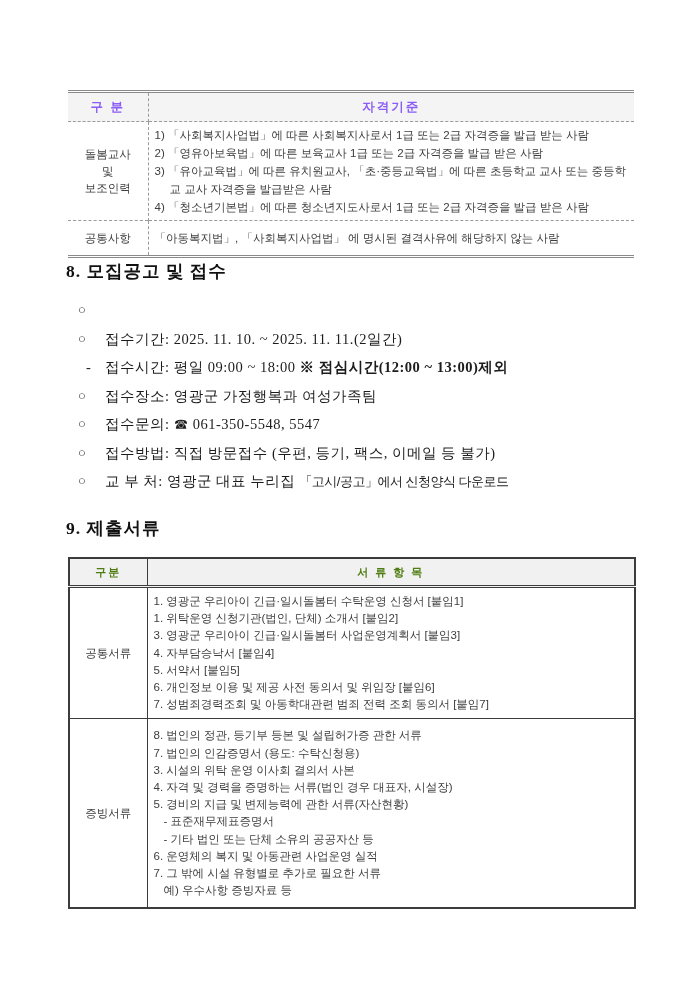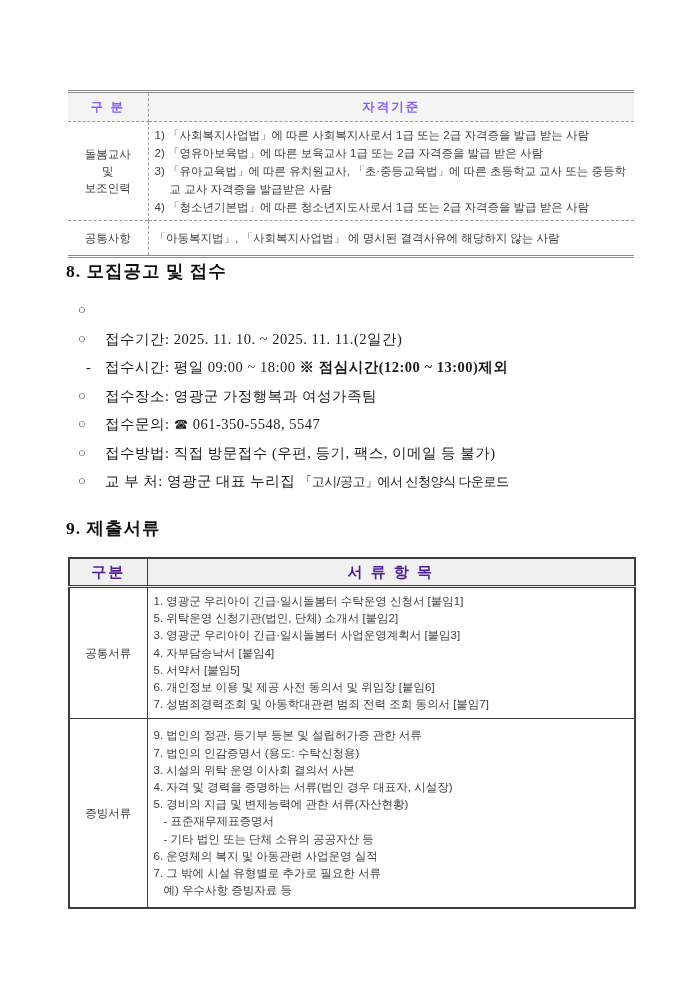--- a/index.html
+++ b/index.html
@@ -51,21 +51,21 @@
 
   
   .doc-table{
     position:absolute;left:68px;top:557px;width:566px;
     border-collapse:collapse;table-layout:fixed;
     font-family:"Liberation Sans","DejaVu Sans",sans-serif;
     font-size:11.5px;color:#3d3d3d;
     border:2px solid #3c3c3c;
   }
   .doc-table th{
-    background:#f1f1f1;font-weight:bold;font-size:15px;color:#4c1d95;
+    background:#f1f1f1;font-weight:bold;font-size:11px;color:#4d7c0f;
     border-bottom:3px double #3c3c3c;height:24px;letter-spacing:2px;
   }
   .doc-table th.col-h{border-right:1px solid #3c3c3c;}
   .doc-table td{padding:5px 6px;vertical-align:middle;}
   .doc-table .cat{text-align:center;border-right:1px solid #3c3c3c;}
   .doc-table tr.r2 td{border-top:1px solid #3c3c3c;}
   .doc-table .items div{line-height:17.2px;padding-left:14px;text-indent:-14px;}
   .doc-table .items div.sub{padding-left:24px;}
   .doc-row1 td{height:114px;}
   .doc-row2 td{height:178px;}
@@ -158,32 +158,32 @@
       </colgroup>
     <tbody>
         <tr>
       <th class="col-h">구분</th>
       <th>서  류  항  목</th>
     </tr>
     <tr class="doc-row1">
       <td class="cat">공통서류</td>
       <td class="items">
         <div>1. 영광군 우리아이 긴급·일시돌봄터 수탁운영 신청서 [붙임1]</div>
-        <div>5. 위탁운영 신청기관(법인, 단체) 소개서 [붙임2]</div>
+        <div>1. 위탁운영 신청기관(법인, 단체) 소개서 [붙임2]</div>
         <div>3. 영광군 우리아이 긴급·일시돌봄터 사업운영계획서 [붙임3]</div>
         <div>4. 자부담승낙서 [붙임4]</div>
         <div>5. 서약서 [붙임5]</div>
         <div>6. 개인정보 이용 및 제공 사전 동의서 및 위임장 [붙임6]</div>
         <div>7. 성범죄경력조회 및 아동학대관련 범죄 전력 조회 동의서 [붙임7]</div>
       </td>
     </tr>
     <tr class="r2 doc-row2">
       <td class="cat">증빙서류</td>
       <td class="items">
-        <div>9. 법인의 정관, 등기부 등본 및 설립허가증 관한 서류</div>
+        <div>8. 법인의 정관, 등기부 등본 및 설립허가증 관한 서류</div>
         <div>7. 법인의 인감증명서 (용도: 수탁신청용)</div>
         <div>3. 시설의 위탁 운영 이사회 결의서 사본</div>
         <div>4. 자격 및 경력을 증명하는 서류(법인 경우 대표자, 시설장)</div>
         <div>5. 경비의 지급 및 변제능력에 관한 서류(자산현황)</div>
         <div class="sub">- 표준재무제표증명서</div>
         <div class="sub">- 기타 법인 또는 단체 소유의 공공자산 등</div>
         <div>6. 운영체의 복지 및 아동관련 사업운영 실적</div>
         <div>7. 그 밖에 시설 유형별로 추가로 필요한 서류</div>
         <div class="sub">예) 우수사항 증빙자료 등</div>
       </td>

